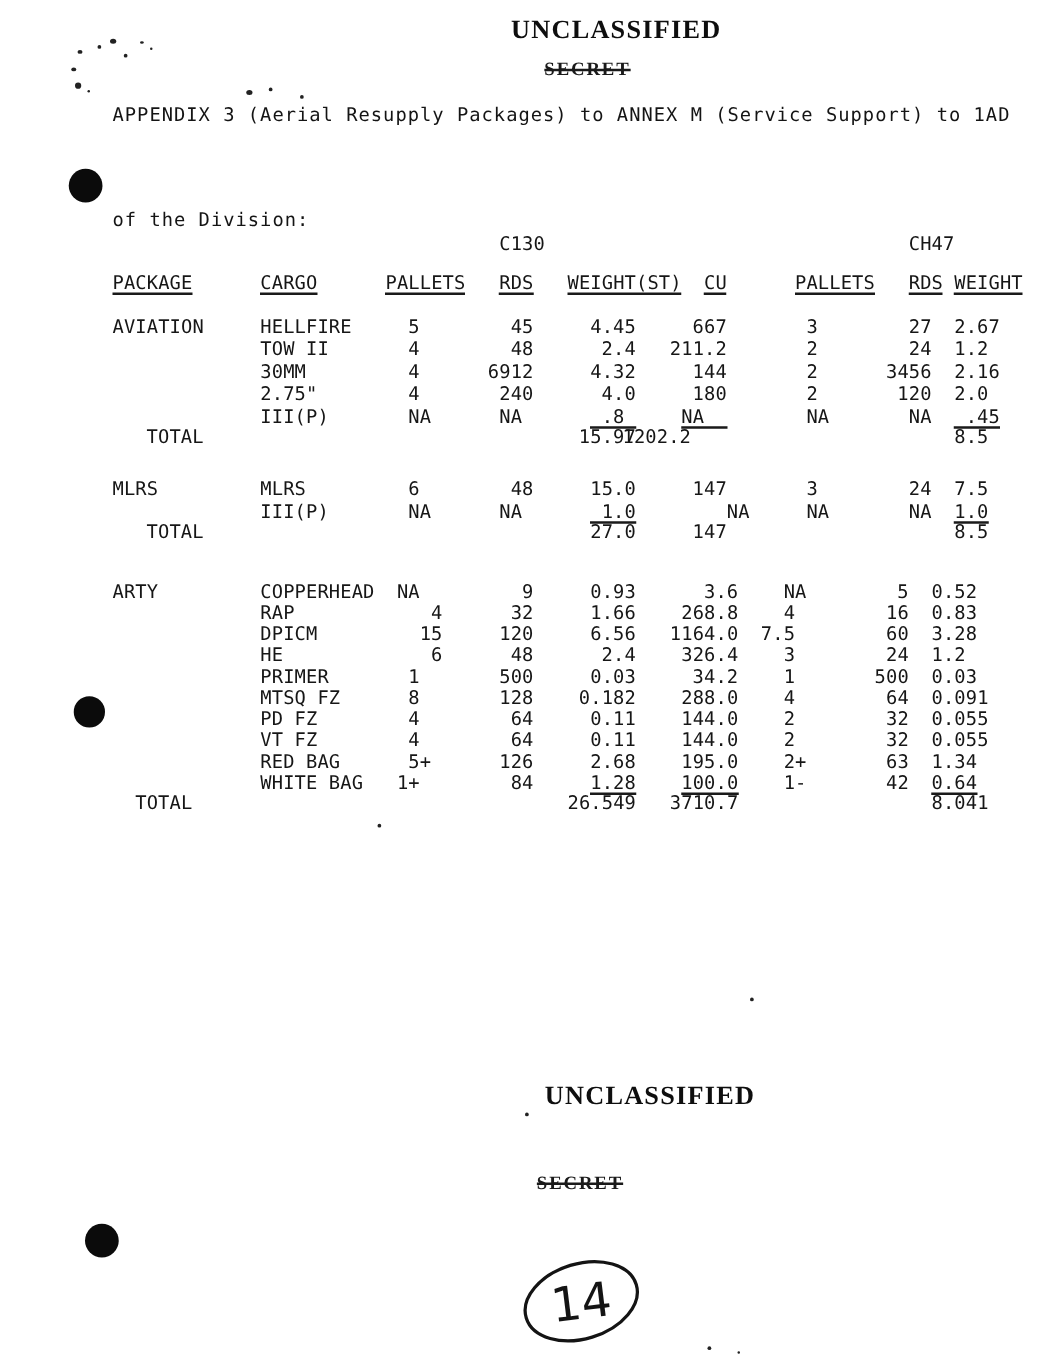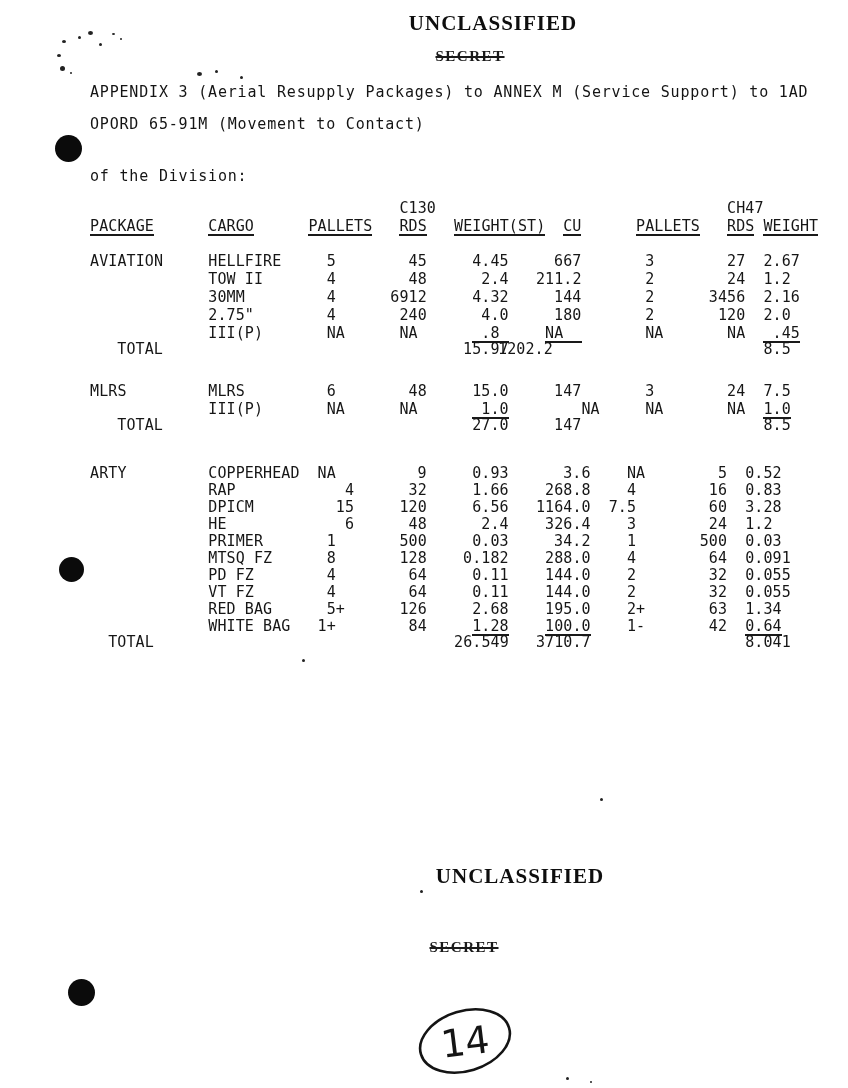--- a/index.html
+++ b/index.html
@@ -35,25 +35,24 @@
 </style>
 </head>
 <body>
 
 <div class="sheet">
 
   <div class="banner big" style="left:493px; top:11px;">UNCLASSIFIED</div>
   <div class="stamp" style="left:470px; top:48px;">SECRET</div>
 
   <div class="para" style="top:83px;">APPENDIX 3 (Aerial Resupply Packages) to ANNEX M (Service Support) to 1AD</div>
-  <div class="para" style="top:115px;">OPORD 65-91M (Movement to Contact)</div>
   <div class="para" style="top:167px;">of the Division:</div>
 
   <div id="table-layer">
-      <div class="mono-line" style="top: 199px;"><span class="seg" style="left: 399.4px;">C130</span><span class="seg" style="left: 727px;">CH47</span></div>
+      <div class="mono-line" style="top: 186px;"><span class="seg" style="left: 399.4px;">C130</span><span class="seg" style="left: 727px;">CH47</span></div>
       <div class="mono-line" style="top: 217px;"><span class="seg u" style="left: 90px;">PACKAGE</span><span class="seg u" style="left: 208.3px;">CARGO</span><span class="seg u" style="left: 308.4px;">PALLETS</span><span class="seg u" style="left: 399.4px;">RDS</span><span class="seg u" style="left: 454px;">WEIGHT(ST)</span><span class="seg u" style="left: 563.2px;">CU</span><span class="seg u" style="left: 636px;">PALLETS</span><span class="seg u" style="left: 727px;">RDS</span><span class="seg u" style="left: 763.4px;">WEIGHT</span></div>
       <div class="mono-line" style="top: 252px;"><span class="seg" style="left: 90px;">AVIATION</span><span class="seg" style="left: 208.3px;">HELLFIRE</span><span class="seg" style="left: 317.5px;"> 5</span><span class="seg" style="left: 408.5px;">45</span><span class="seg" style="left: 472.2px;">4.45</span><span class="seg" style="left: 554.1px;">667</span><span class="seg" style="left: 626.9px;">  3</span><span class="seg" style="left: 727px;">27</span><span class="seg" style="left: 763.4px;">2.67</span></div>
       <div class="mono-line" style="top: 270px;"><span class="seg" style="left: 208.3px;">TOW II</span><span class="seg" style="left: 317.5px;"> 4</span><span class="seg" style="left: 408.5px;">48</span><span class="seg" style="left: 481.3px;">2.4</span><span class="seg" style="left: 535.9px;">211.2</span><span class="seg" style="left: 626.9px;">  2</span><span class="seg" style="left: 727px;">24</span><span class="seg" style="left: 763.4px;">1.2</span></div>
       <div class="mono-line" style="top: 288px;"><span class="seg" style="left: 208.3px;">30MM</span><span class="seg" style="left: 317.5px;"> 4</span><span class="seg" style="left: 390.3px;">6912</span><span class="seg" style="left: 472.2px;">4.32</span><span class="seg" style="left: 554.1px;">144</span><span class="seg" style="left: 626.9px;">  2</span><span class="seg" style="left: 708.8px;">3456</span><span class="seg" style="left: 763.4px;">2.16</span></div>
       <div class="mono-line" style="top: 306px;"><span class="seg" style="left: 208.3px;">2.75"</span><span class="seg" style="left: 317.5px;"> 4</span><span class="seg" style="left: 399.4px;">240</span><span class="seg" style="left: 481.3px;">4.0</span><span class="seg" style="left: 554.1px;">180</span><span class="seg" style="left: 626.9px;">  2</span><span class="seg" style="left: 717.9px;">120</span><span class="seg" style="left: 763.4px;">2.0</span></div>
       <div class="mono-line" style="top: 324px;"><span class="seg" style="left: 208.3px;">III(P)</span><span class="seg" style="left: 317.5px;"> NA</span><span class="seg" style="left: 399.4px;">NA </span><span class="seg u" style="left: 472.2px;"> .8 </span><span class="seg u" style="left: 545px;">NA  </span><span class="seg" style="left: 626.9px;">  NA</span><span class="seg" style="left: 727px;">NA</span><span class="seg u" style="left: 763.4px;"> .45</span></div>
       <div class="mono-line" style="top: 340px;"><span class="seg" style="left: 117.3px;">TOTAL</span><span class="seg" style="left: 463.1px;">15.97</span><span class="seg" style="left: 498px;">1202.2</span><span class="seg" style="left: 763.4px;">8.5</span></div>
       <div class="mono-line" style="top: 382px;"><span class="seg" style="left: 90px;">MLRS</span><span class="seg" style="left: 208.3px;">MLRS</span><span class="seg" style="left: 317.5px;"> 6</span><span class="seg" style="left: 408.5px;">48</span><span class="seg" style="left: 472.2px;">15.0</span><span class="seg" style="left: 554.1px;">147</span><span class="seg" style="left: 626.9px;">  3</span><span class="seg" style="left: 727px;">24</span><span class="seg" style="left: 763.4px;">7.5</span></div>
       <div class="mono-line" style="top: 400px;"><span class="seg" style="left: 208.3px;">III(P)</span><span class="seg" style="left: 317.5px;"> NA</span><span class="seg" style="left: 399.4px;">NA </span><span class="seg u" style="left: 472.2px;"> 1.0</span><span class="seg" style="left: 581.4px;">NA</span><span class="seg" style="left: 626.9px;">  NA</span><span class="seg" style="left: 727px;">NA</span><span class="seg u" style="left: 763.4px;">1.0</span></div>
       <div class="mono-line" style="top: 416px;"><span class="seg" style="left: 117.3px;">TOTAL</span><span class="seg" style="left: 472.2px;">27.0</span><span class="seg" style="left: 554.1px;">147</span><span class="seg" style="left: 763.4px;">8.5</span></div>

